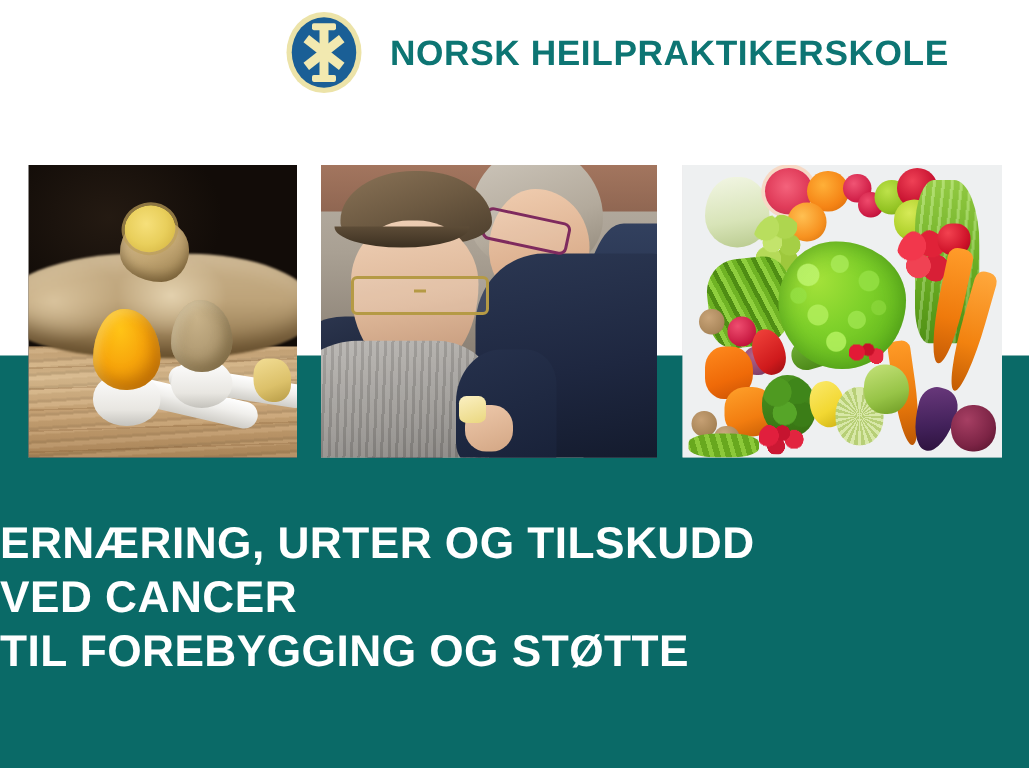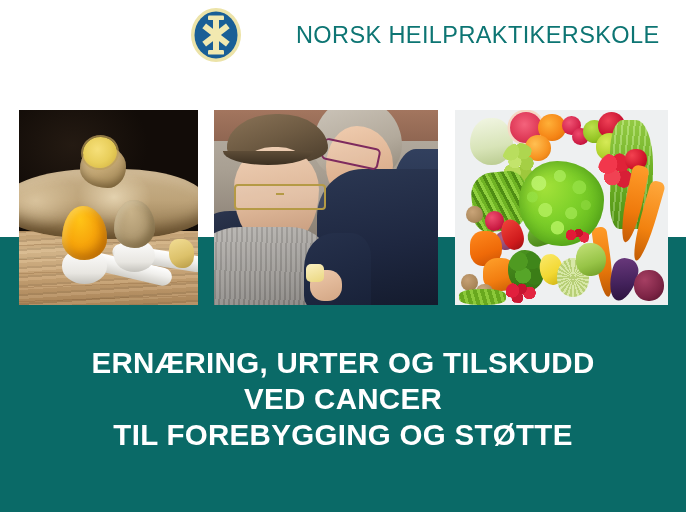--- a/index.html
+++ b/index.html
@@ -32,26 +32,25 @@
     gap: 16px;
   }
   .logo-badge {
     width: 56px;
     height: 58px;
     position: relative;
     flex: none;
   }
   .org-title {
     font-size: 23.5px;
-    font-weight: normal;
+    font-weight: bold;
     letter-spacing: 0.4px;
     color: #0d7573;
     white-space: nowrap;
     font-family: "Liberation Sans", sans-serif;
-    margin-left: 36px;
   }
 
   
   .teal-band {
     position: absolute;
     left: 0;
     top: 237px;
     width: 686px;
     height: 275px;
     background: #0a6a67;
@@ -498,21 +497,20 @@
     border-radius: 45%;
     background: radial-gradient(circle at 32% 30%, #f34250 0%, #cd1128 65%, #960a1e 100%);
   }
 
   
   .slide-title {
     position: absolute;
     left: 0;
     top: 345px;
     width: 686px;
-    text-align: center;
     color: #ffffff;
     font-family: "Liberation Sans", sans-serif;
     font-weight: bold;
     font-size: 29.5px;
     line-height: 36px;
     letter-spacing: 0.3px;
   }
   .slide-title .tl { display: block; white-space: nowrap; }
 </style>
 </head>

